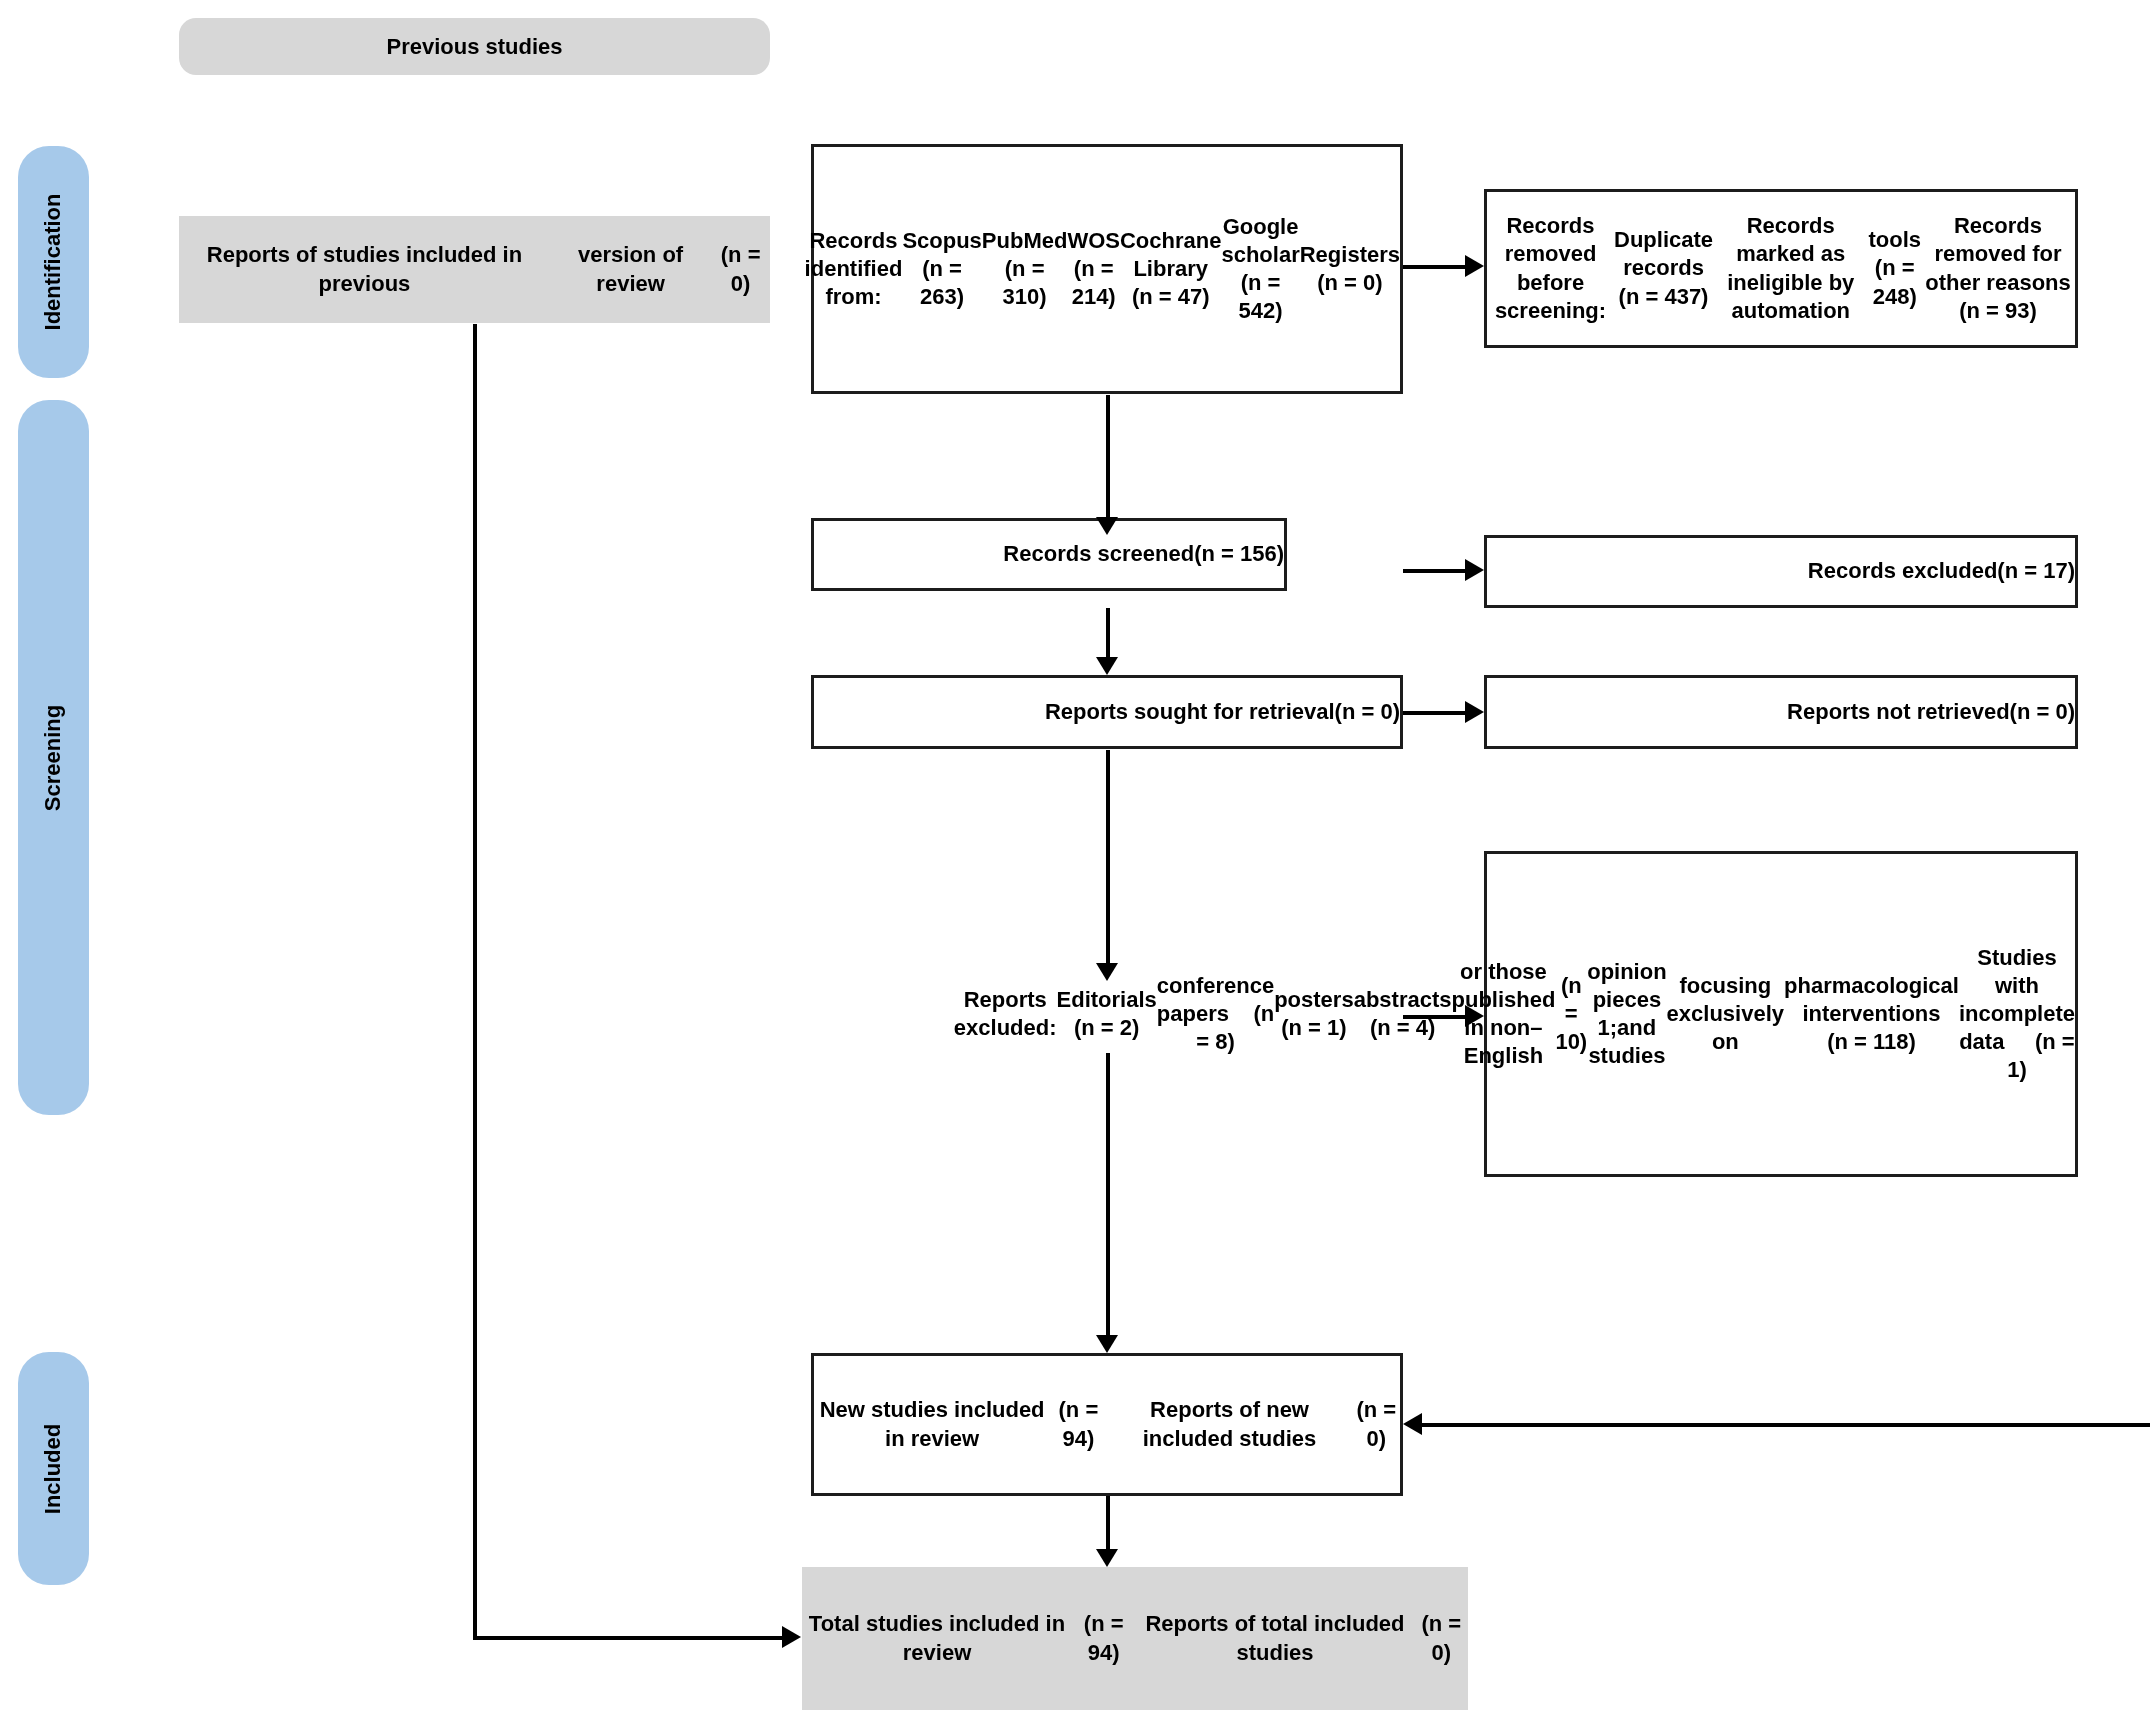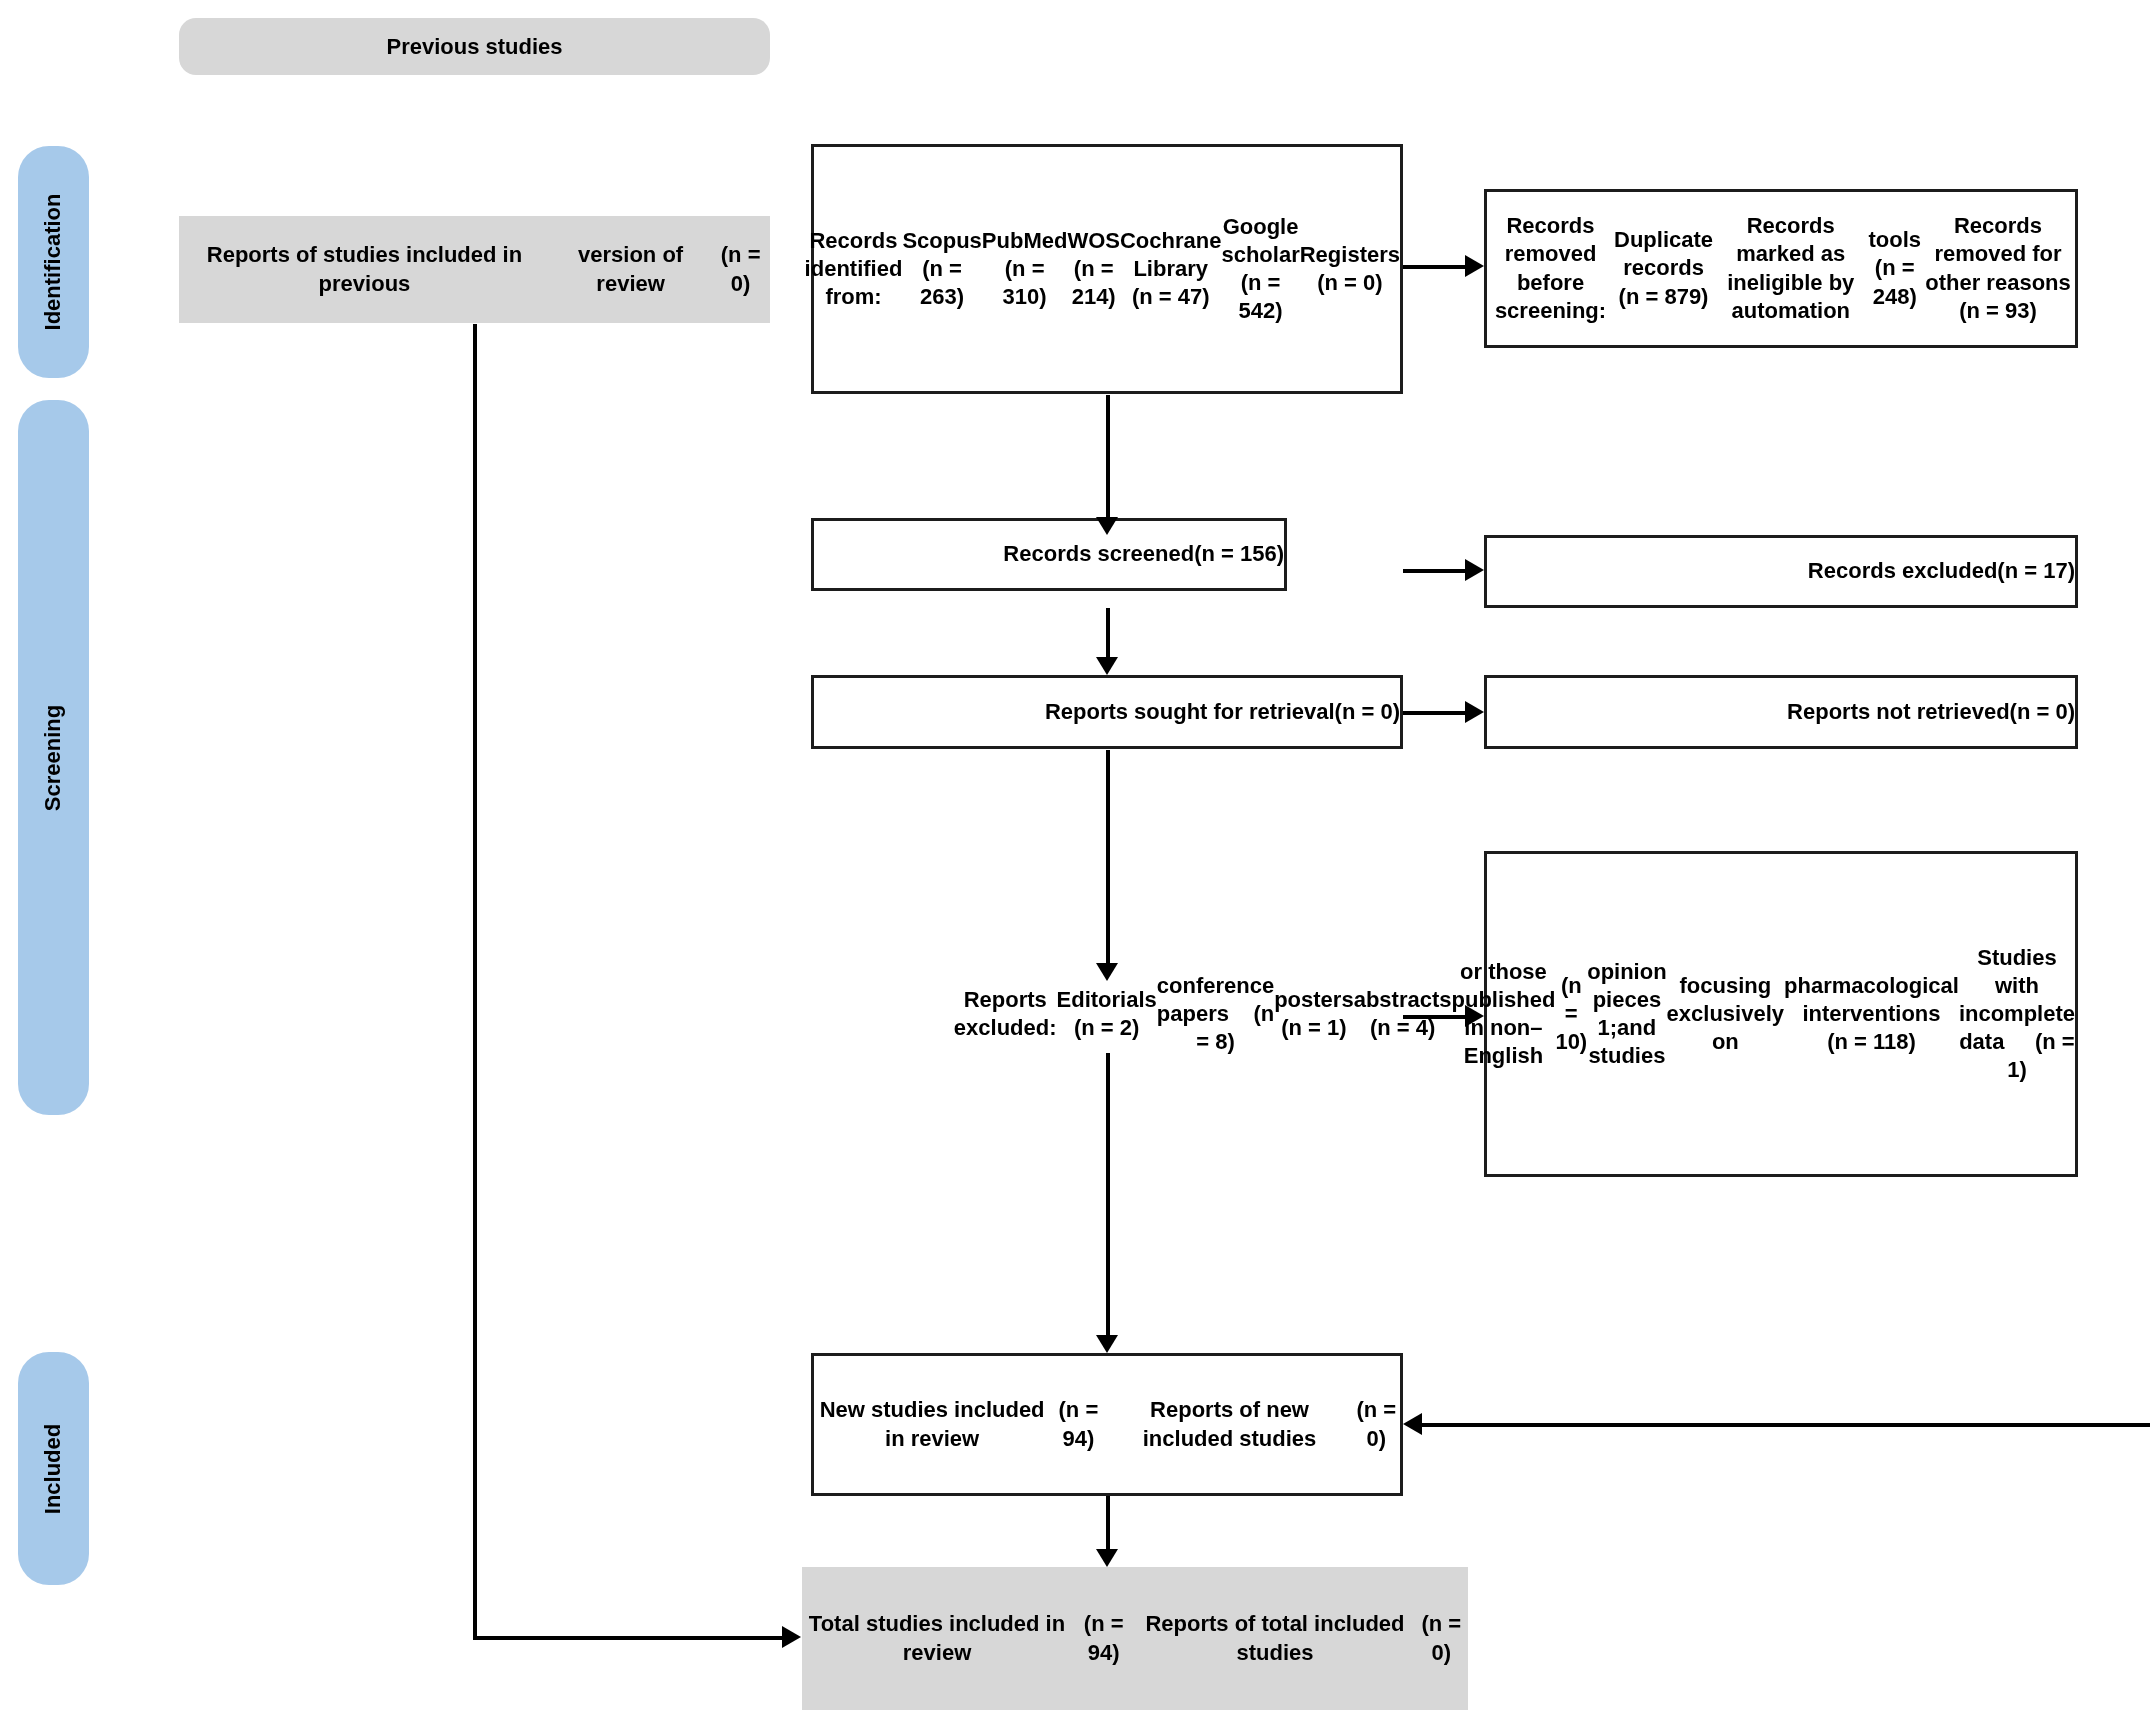--- a/index.html
+++ b/index.html
@@ -66,21 +66,21 @@
       <div>Scopus  (n = 263)</div>
       <div>PubMed (n = 310)</div>
       <div>WOS   (n = 214)</div>
       <div>Cochrane Library  (n = 47)</div>
       <div>Google scholar     (n = 542)</div>
       <div>Registers (n = 0)</div>
     </div>
 
   <div class="bx wbox" style="left:1484px;top:189px;width:594px;height:159px">
       <div>Records removed before screening:</div>
-      <div>Duplicate records (n = 879)</div>
+      <div>Duplicate records (n = 437)</div>
       <div>Records marked as ineligible by automation</div>
       <div>tools (n = 248)</div>
       <div>Records removed for other reasons (n = 93)</div>
     </div>
 
   <div class="bx wbox" style="left:811px;top:518px;width:476px;height:73px">
       <div>Records screened</div>
       <div>(n = 156)</div>
     </div>
 

